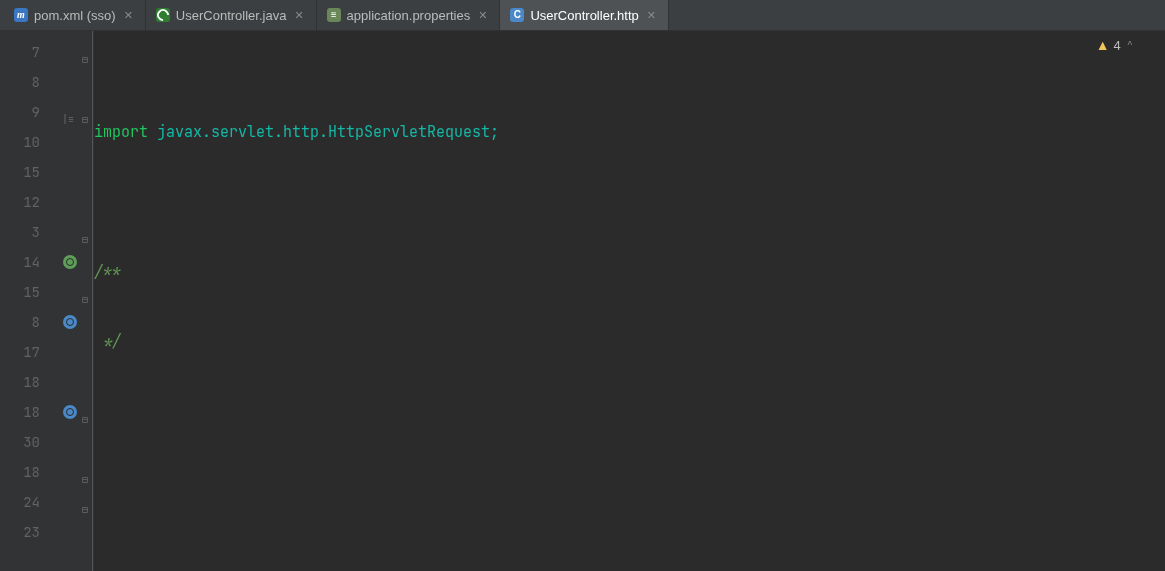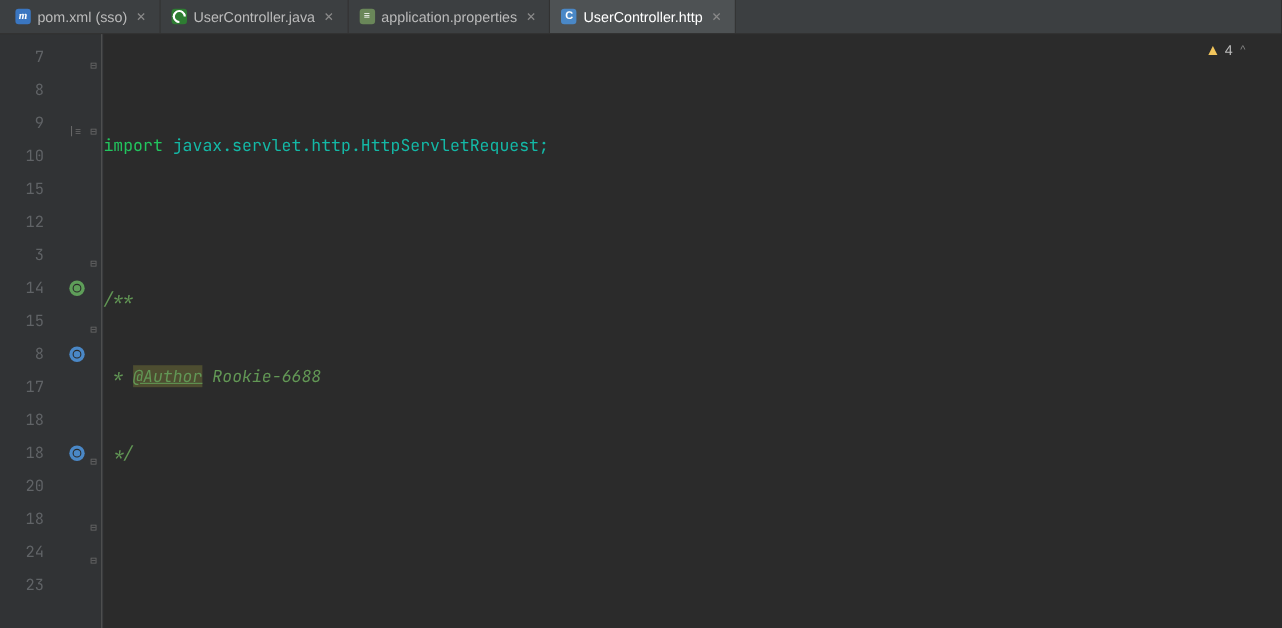--- a/index.html
+++ b/index.html
@@ -66,21 +66,21 @@
     <div class="ln">10</div>
     <div class="ln">15</div>
     <div class="ln">12</div>
     <div class="ln">3</div>
     <div class="ln">14</div>
     <div class="ln">15</div>
     <div class="ln">8</div>
     <div class="ln">17</div>
     <div class="ln">18</div>
     <div class="ln">18</div>
-    <div class="ln">20</div>
+    <div class="ln">30</div>
     <div class="ln">18</div>
     <div class="ln">24</div>
     <div class="ln">23</div>
   </div>
 
   <div class="icon-col">
     <div class="row"></div>
       <div class="row"></div>
       <div class="row">
         <span class="fold-gutter">|≡</span>
@@ -140,21 +140,20 @@
       </div>
     <div class="row"></div>
   </div>
 
   <div class="code">
     <div class="sep"></div>
 
     <div class="row"><span class="kw">import</span><span class="id"> javax.servlet.http.HttpServletRequest;</span></div>
     <div class="row"></div>
     <div class="row"><span class="doc">/**</span></div>
-    <div class="row"><span class="doc"> * </span><span class="doc-tag">@Author</span><span class="doc"> Rookie-6688</span></div>
     <div class="row"><span class="doc"> */</span></div>
     
     
     
     
     
     
     
     
     

